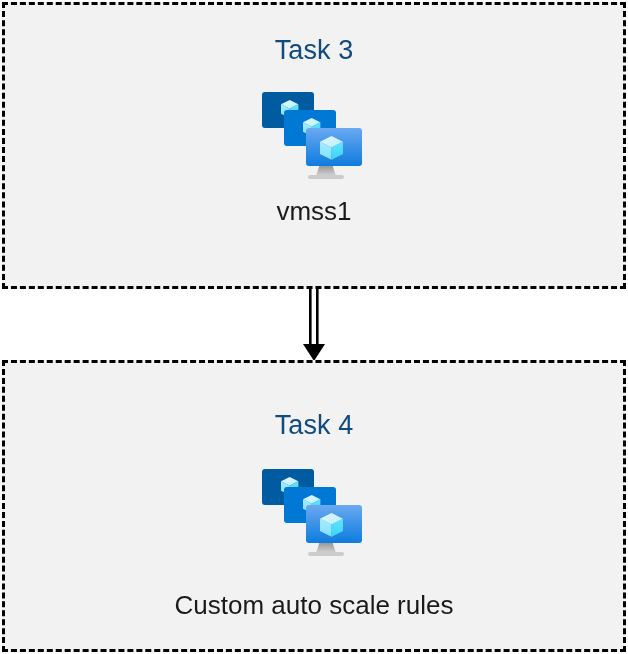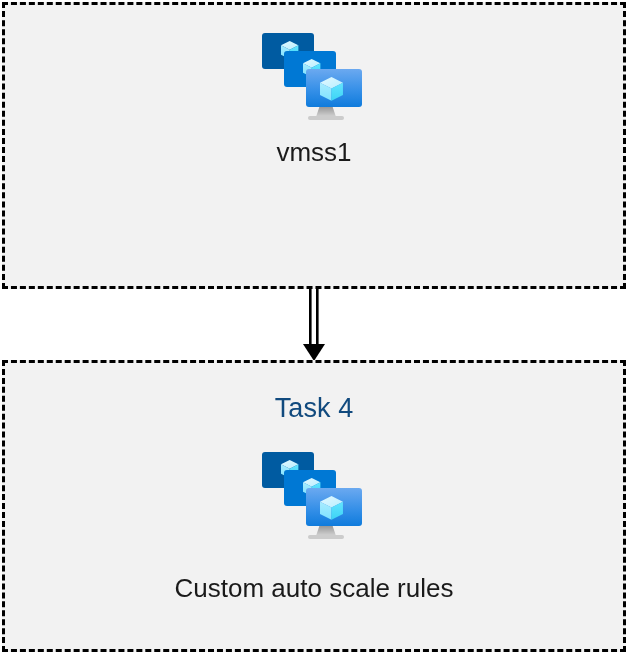--- a/index.html
+++ b/index.html
@@ -51,21 +51,21 @@
   .task-title {
     color: #114a7e;
     font-size: 27px;
     line-height: 1;
     font-weight: 400;
     letter-spacing: 0.1px;
     text-align: center;
     user-select: none;
   }
   #box-task-3 .task-title { margin-top: 32px; }
-  #box-task-4 .task-title { margin-top: 32px; }
+  #box-task-4 .task-title { margin-top: 49px; }
 
   .task-caption {
     color: #1a1a1a;
     font-size: 26px;
     line-height: 1.22;
     font-weight: 400;
     text-align: center;
     user-select: none;
   }
   .caption-block {
@@ -94,20 +94,21 @@
     height: 76px;
   }
 </style>
 </head>
 <body>
 
 <div class="canvas">
 
   <div class="task-box" id="box-task-3">
 
+    <div class="task-title">Task 3</div>
 
     <svg class="vmss-icon" viewBox="0 0 112 96" aria-hidden="true">
       <defs>
         <linearGradient id="frontMon3" x1="0" y1="0" x2="0" y2="1">
           <stop offset="0%" stop-color="#6ba9f0"></stop>
           <stop offset="55%" stop-color="#3690e8"></stop>
           <stop offset="100%" stop-color="#0f7bdc"></stop>
         </linearGradient>
         <linearGradient id="standG3" x1="0" y1="0" x2="0" y2="1">
           <stop offset="0%" stop-color="#8c8c8c"></stop>

